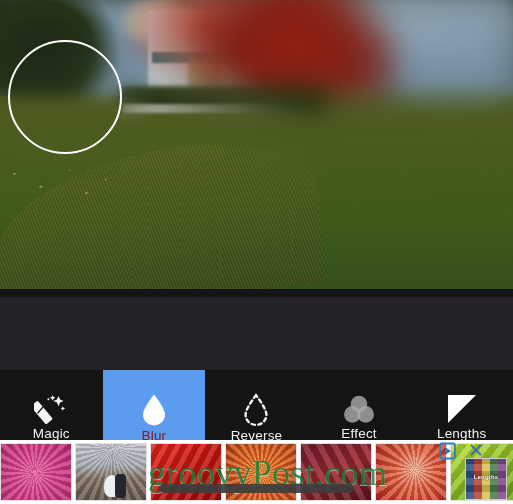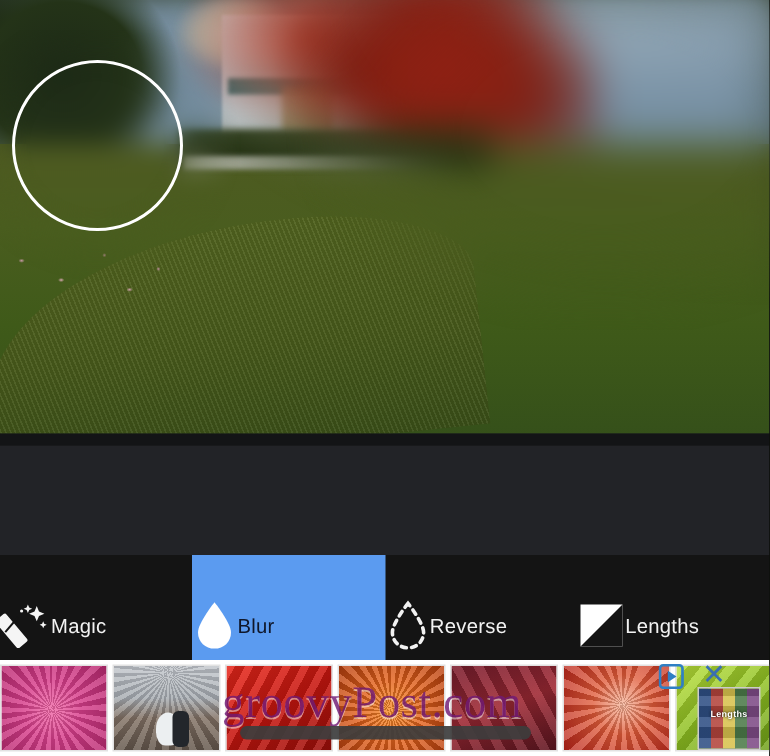--- a/index.html
+++ b/index.html
@@ -140,40 +140,40 @@
     position:absolute;left:0;top:297px;width:513px;height:73px;background:#222327;
   }
 
   
   .toolbar{
     position:absolute;left:0;top:370px;width:513px;height:70px;
     background:#141414;display:flex;
   }
   .tool{
     flex:1 1 0;height:70px;
-    display:flex;flex-direction:row;align-items:center;justify-content:flex-start;
+    display:flex;flex-direction:column;align-items:center;justify-content:flex-start;
     padding-top:23px;box-sizing:border-box;position:relative;
   }
   .tool.active{background:#5b9bf0;}
   .tool-icon{height:38px;display:flex;align-items:center;justify-content:center;}
   .tool-label{
     color:#f2f2f2;font-size:13.5px;letter-spacing:.2px;line-height:1;margin-top:2px;
   }
-  .tool.active .tool-label{color:#0f172a;}
+  .tool.active .tool-label{color:#7f1d1d;}
 
   
   .ad{
     position:absolute;left:0;top:440px;width:513px;height:64px;
     background:#ffffff;overflow:hidden;
   }
   .ad-strip{position:absolute;left:0;top:0;height:64px;display:flex;gap:3px;padding:2px 0 0 0;box-sizing:border-box;}
   .ad-cell{width:72px;height:58px;margin-top:1px;border:1px solid #e2e2e2;box-sizing:border-box;overflow:hidden;position:relative;}
   .ad-wm{
     position:absolute;left:148px;top:12px;width:330px;height:40px;
-    font-family:"Liberation Serif", serif;font-size:30px;color:#701a75;
+    font-family:"Liberation Serif", serif;font-size:36px;color:#15803d;
     opacity:.82;white-space:nowrap;letter-spacing:.3px;
     text-shadow:0 1px 0 rgba(255,255,255,.6);
   }
   .ad-thumb{
     position:absolute;right:6px;top:18px;width:42px;height:42px;
     background:
       repeating-linear-gradient(90deg,#2f4f84 0 8px,#b3443c 8px 16px,#d8c24e 16px 24px,#4c7a49 24px 32px,#7e4b86 32px 40px),
       repeating-linear-gradient(0deg,rgba(255,255,255,.12) 0 7px,rgba(0,0,0,.14) 7px 14px);
     background-blend-mode:overlay;
     border:1px solid #ccc;box-sizing:border-box;
@@ -257,20 +257,32 @@
 
     <div class="tool">
       <div class="tool-icon">
         <svg width="30" height="34" viewBox="0 0 30 34">
           <path d="M15 2.2 C15 2.2 4.6 15.4 4.6 21.6 C4.6 27.6 9.3 31.9 15 31.9 C20.7 31.9 25.4 27.6 25.4 21.6 C25.4 15.4 15 2.2 15 2.2 Z" fill="none" stroke="#f2f2f2" stroke-width="2.4" stroke-linecap="round" stroke-dasharray="3.4 3.4"></path>
         </svg>
       </div>
       <div class="tool-label">Reverse</div>
     </div>
 
+    <div class="tool">
+      <div class="tool-icon">
+        <svg width="34" height="32" viewBox="0 0 34 32">
+          <g fill="#a9a9a9" fill-opacity="0.82">
+            <circle cx="17" cy="11" r="8.3"></circle>
+            <circle cx="10.4" cy="21.4" r="8.3"></circle>
+            <circle cx="23.6" cy="21.4" r="8.3"></circle>
+          </g>
+        </svg>
+      </div>
+      <div class="tool-label">Effect</div>
+    </div>
 
     <div class="tool">
       <div class="tool-icon">
         <svg width="32" height="32" viewBox="0 0 32 32">
           <rect x="2" y="2" width="28" height="28" fill="#ffffff"></rect>
           <path d="M30 2 L30 30 L2 30 Z" fill="#141414"></path>
         </svg>
       </div>
       <div class="tool-label">Lengths</div>
     </div>

